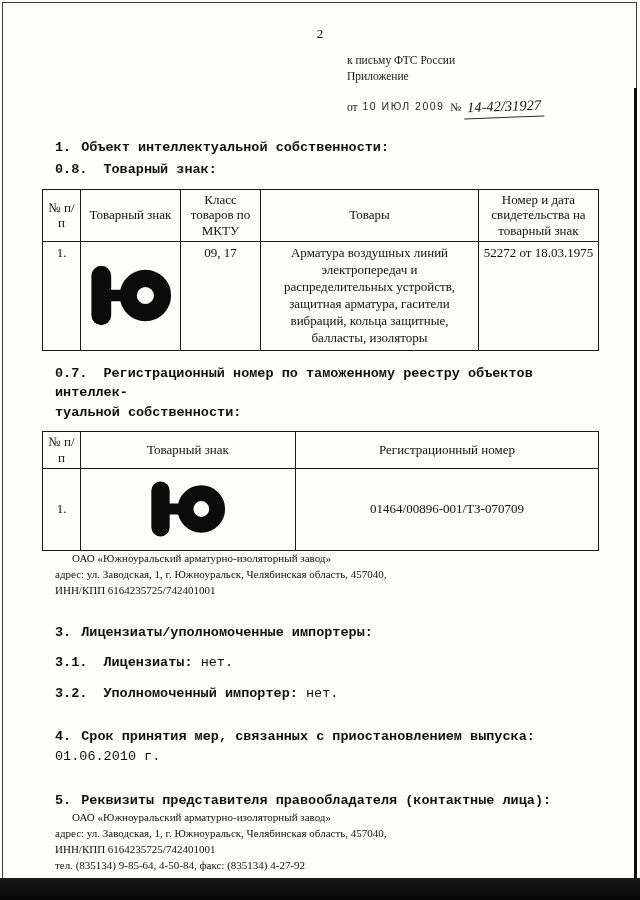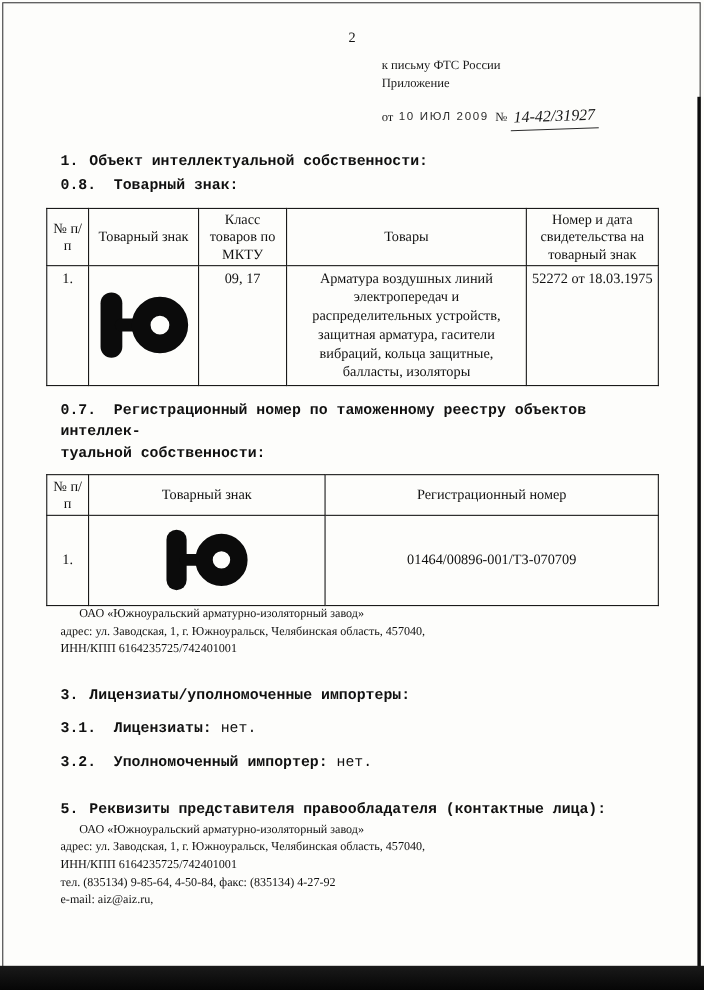--- a/index.html
+++ b/index.html
@@ -178,20 +178,24 @@
     </div>
     <div class="heading item">
       <span class="hnum">3.1.</span><span>Лицензиаты:</span>
       <span class="plain">нет.</span>
     </div>
     <div class="heading item">
       <span class="hnum">3.2.</span><span>Уполномоченный импортер:</span>
       <span class="plain">нет.</span>
     </div>
 
+    <div class="heading sec-gap">
+      <span class="hnum">4.</span><span>Срок принятия мер, связанных с приостановлением выпуска:</span>
+      <span class="plain">01.06.2010 г.</span>
+    </div>
 
     <div class="heading sec-gap">
       <span class="hnum">5.</span><span>Реквизиты представителя правообладателя (контактные лица):</span>
     </div>
     <div class="para indent">ОАО «Южноуральский арматурно-изоляторный завод»</div>
     <div class="para">адрес: ул. Заводская, 1, г. Южноуральск, Челябинская область, 457040,</div>
     <div class="para">ИНН/КПП 6164235725/742401001</div>
     <div class="para">тел. (835134) 9-85-64, 4-50-84, факс: (835134) 4-27-92</div>
     <div class="para">e-mail: aiz@aiz.ru,</div>
 

